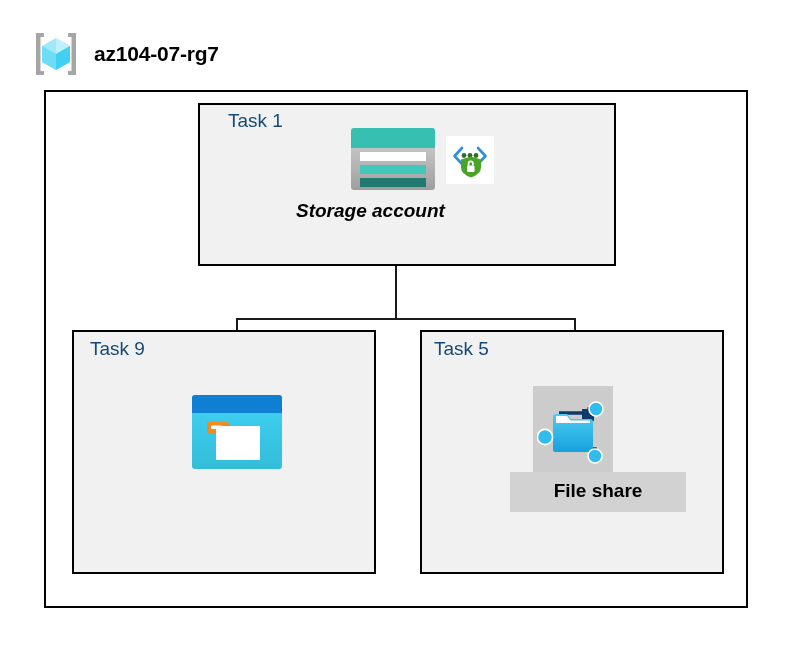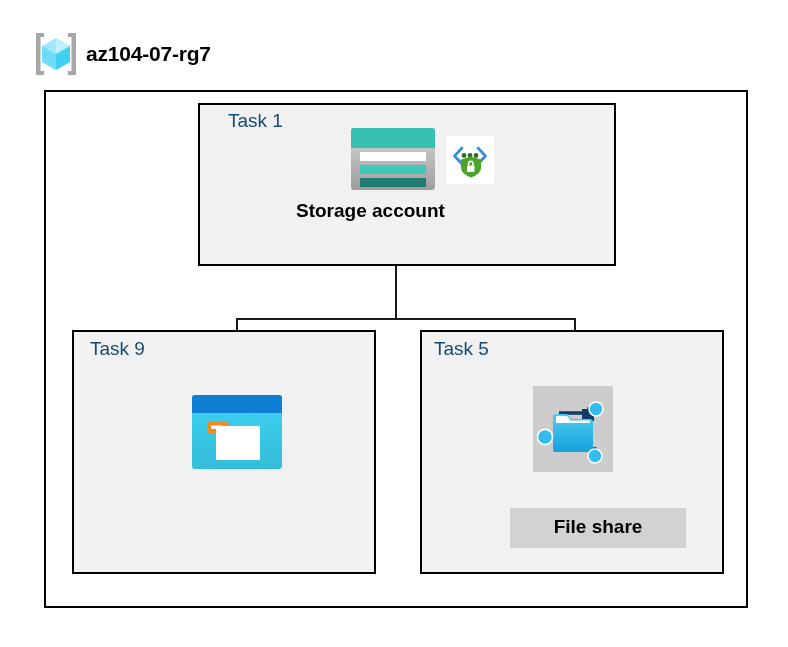--- a/index.html
+++ b/index.html
@@ -23,21 +23,21 @@
     height: 647px;
   }
 
   
   .rg-header {
     position: absolute;
     left: 30px;
     top: 28px;
     display: flex;
     align-items: center;
-    gap: 4px;
+    gap: 12px;
   }
   .rg-icon {
     width: 52px;
     height: 52px;
     display: block;
   }
   .rg-title {
     font-size: 21px;
     font-weight: bold;
     color: #000000;
@@ -81,30 +81,29 @@
 
   
   .node-label {
     position: absolute;
     font-size: 19px;
     font-weight: bold;
     color: #000000;
     white-space: nowrap;
     text-align: center;
   }
-  #storage-label { left: 296px; top: 200px; }
+  #storage-label { left: 296px; top: 200px; font-style: italic; }
   #blob-label    { left: 152px; top: 485px; }
   #fileshare-label {
     left: 510px;
     top: 472px;
     width: 176px;
     background: #d2d2d2;
     padding: 8px 0 10px 0;
     text-align: center;
-    margin-top: 36px;
   }
 
   
   .icon-wrap { position: absolute; }
   #storage-icon-wrap { left: 350px; top: 127px; }
   #secure-icon-wrap  { left: 446px; top: 136px; }
   #blob-icon-wrap    { left: 191px; top: 394px; }
   #fileshare-icon-wrap {
     left: 533px;
     top: 386px;

